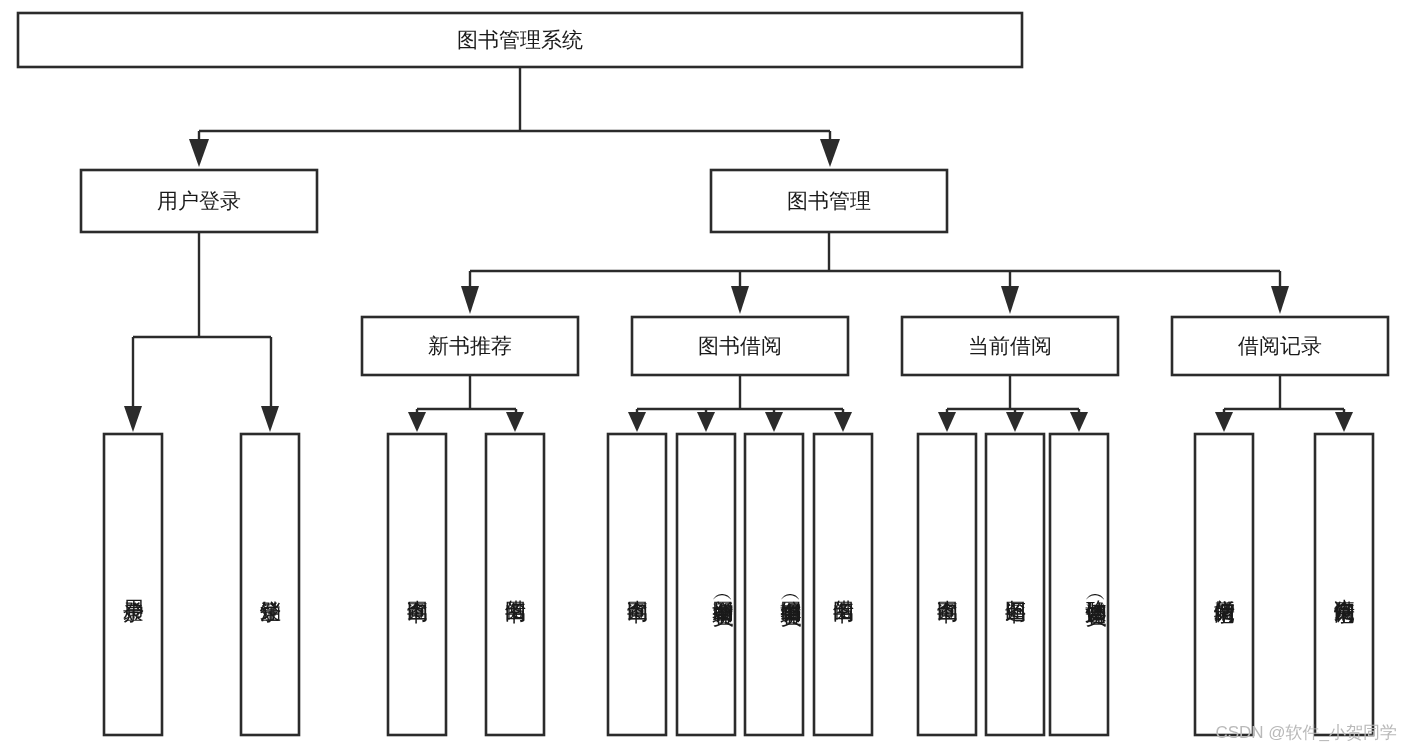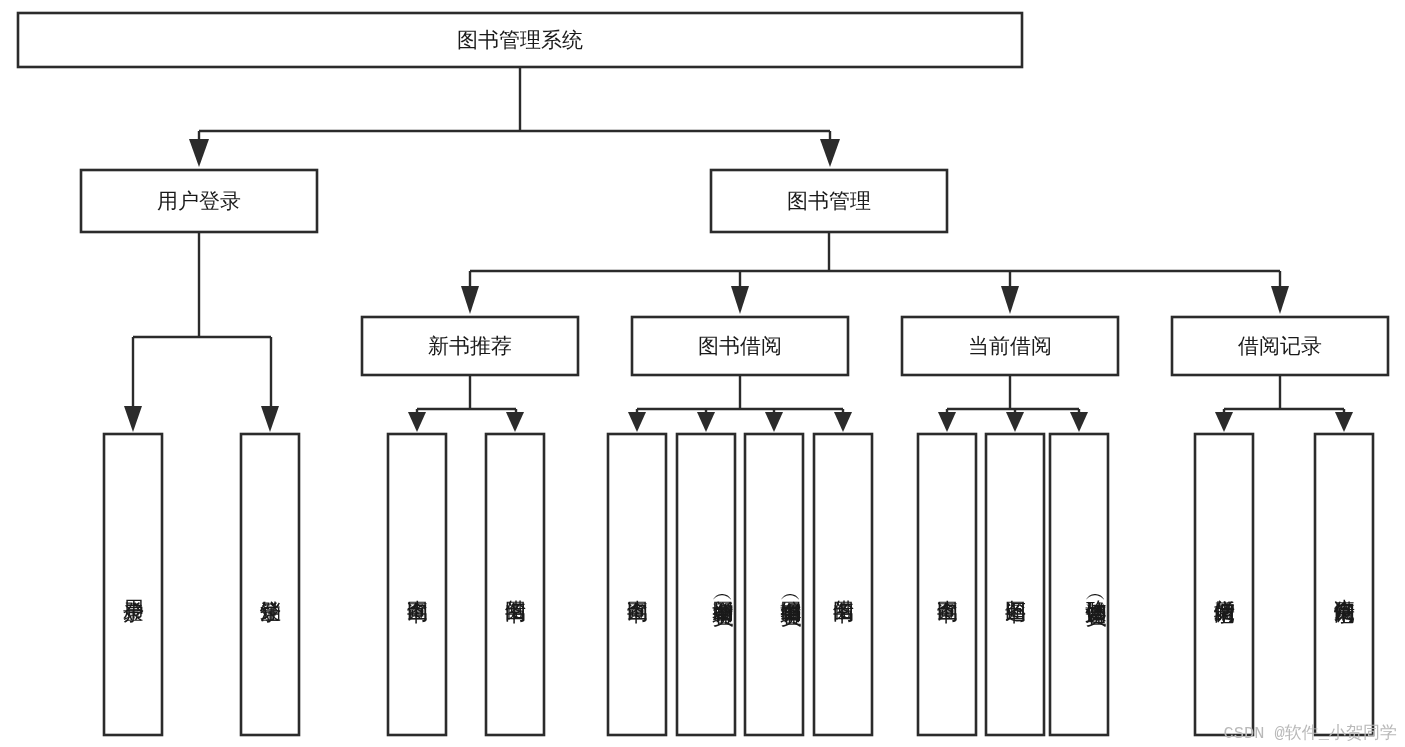--- a/index.html
+++ b/index.html
@@ -63,21 +63,21 @@
     writing-mode: vertical-rl;
     text-orientation: upright;
     letter-spacing: 1px;
     white-space: nowrap;
     pointer-events: none;
   }
   .watermark {
     position: absolute;
     right: 8px;
     bottom: 3px;
-    font-family: Liberation Mono, monospace;
+    font-family: Liberation Sans, sans-serif;
     font-size: 17px;
     color: #b9b9b9;
     white-space: nowrap;
   }
 </style>
 </head>
 <body>
 
 <div id="diagram-root">
 

